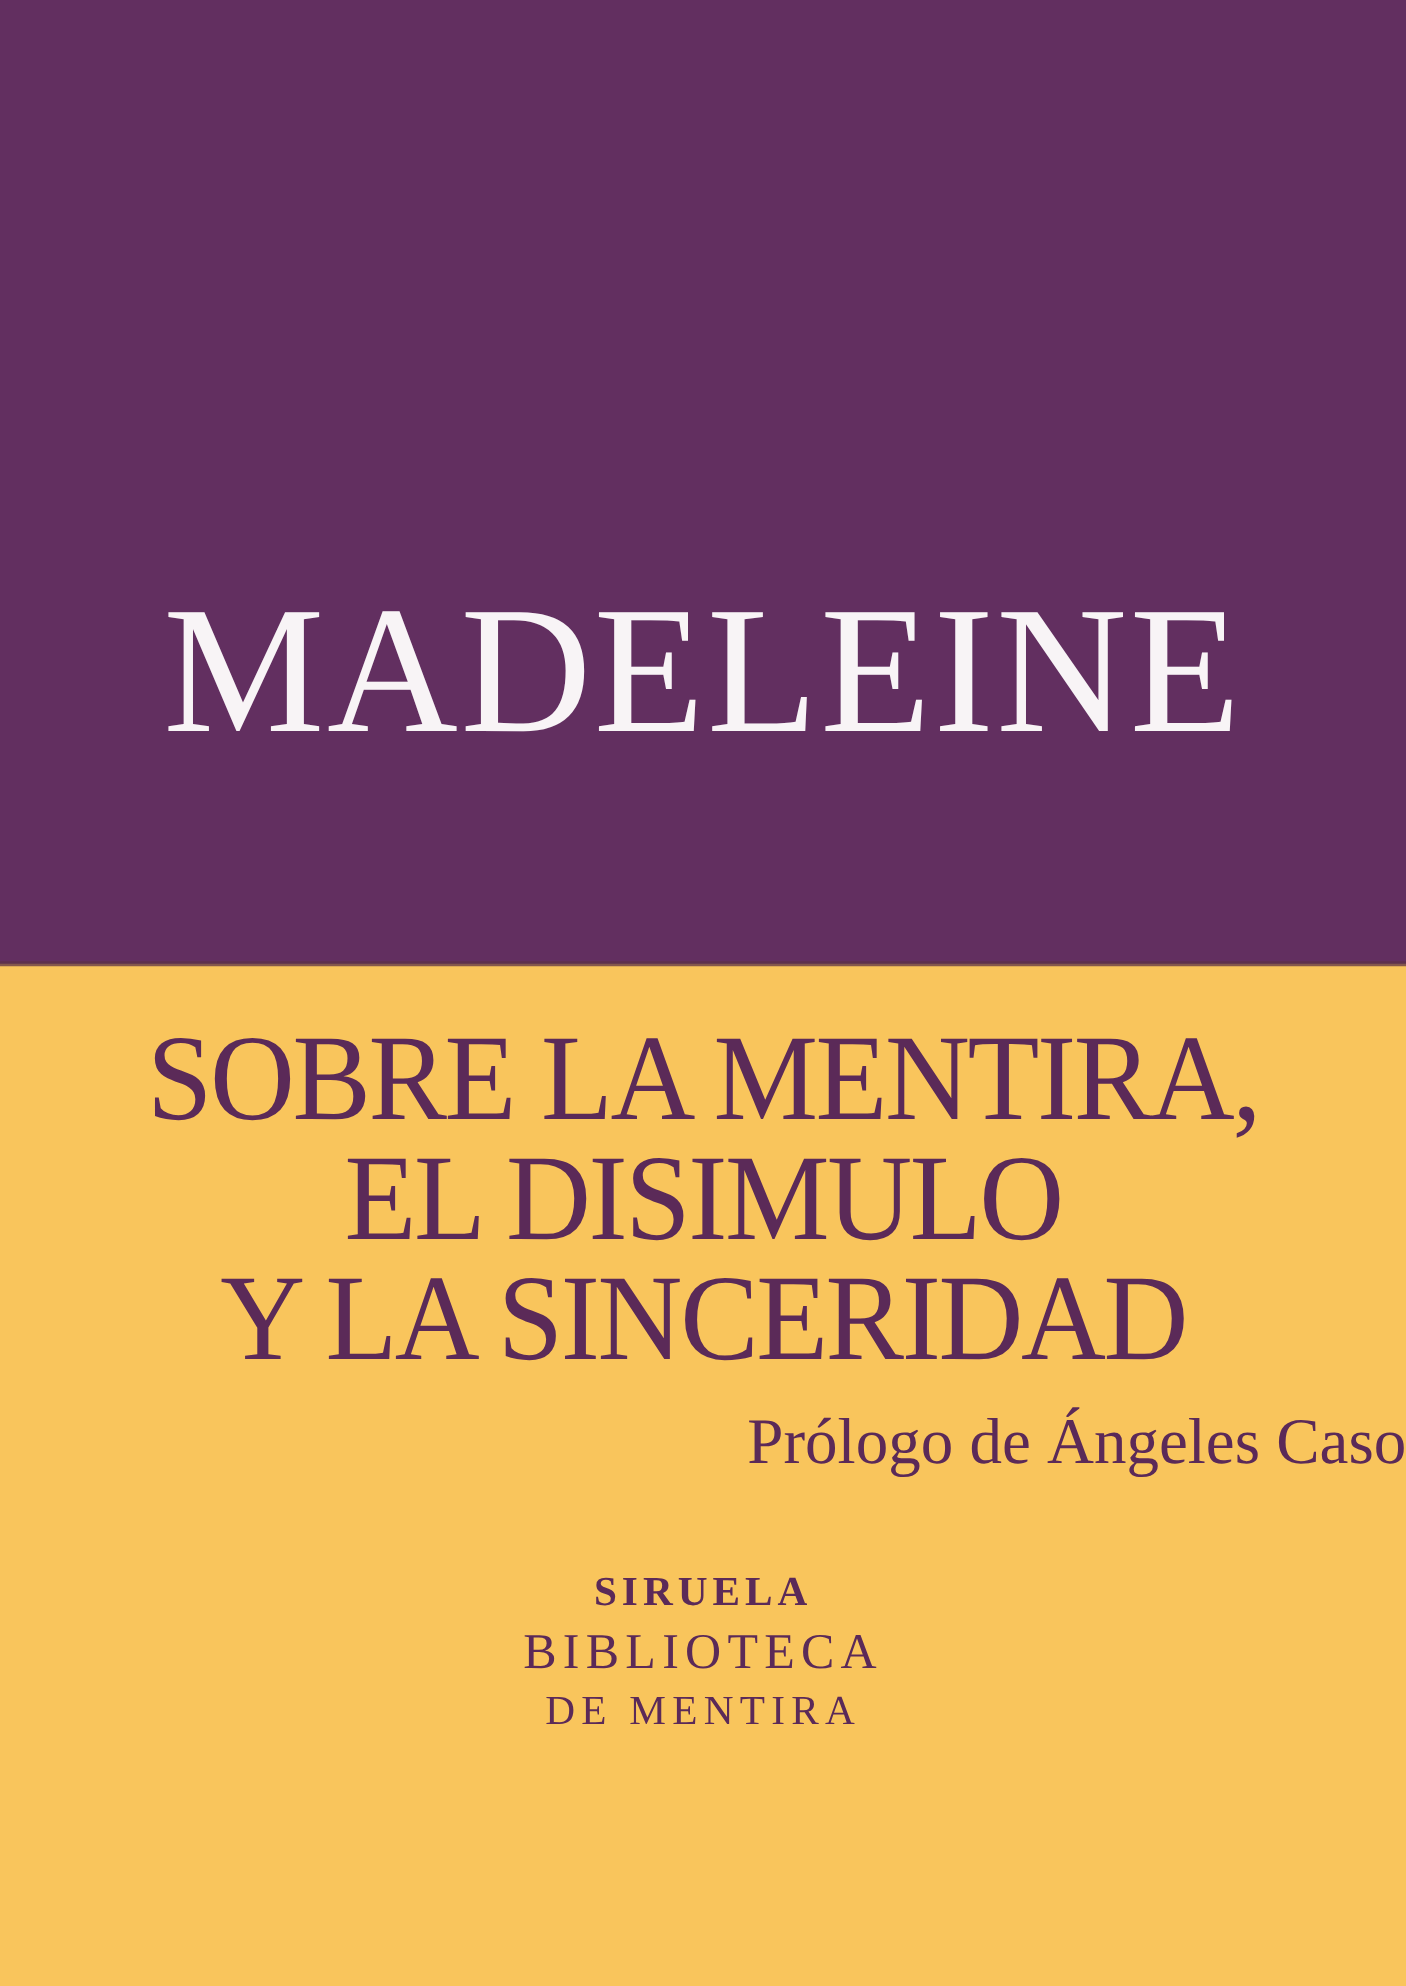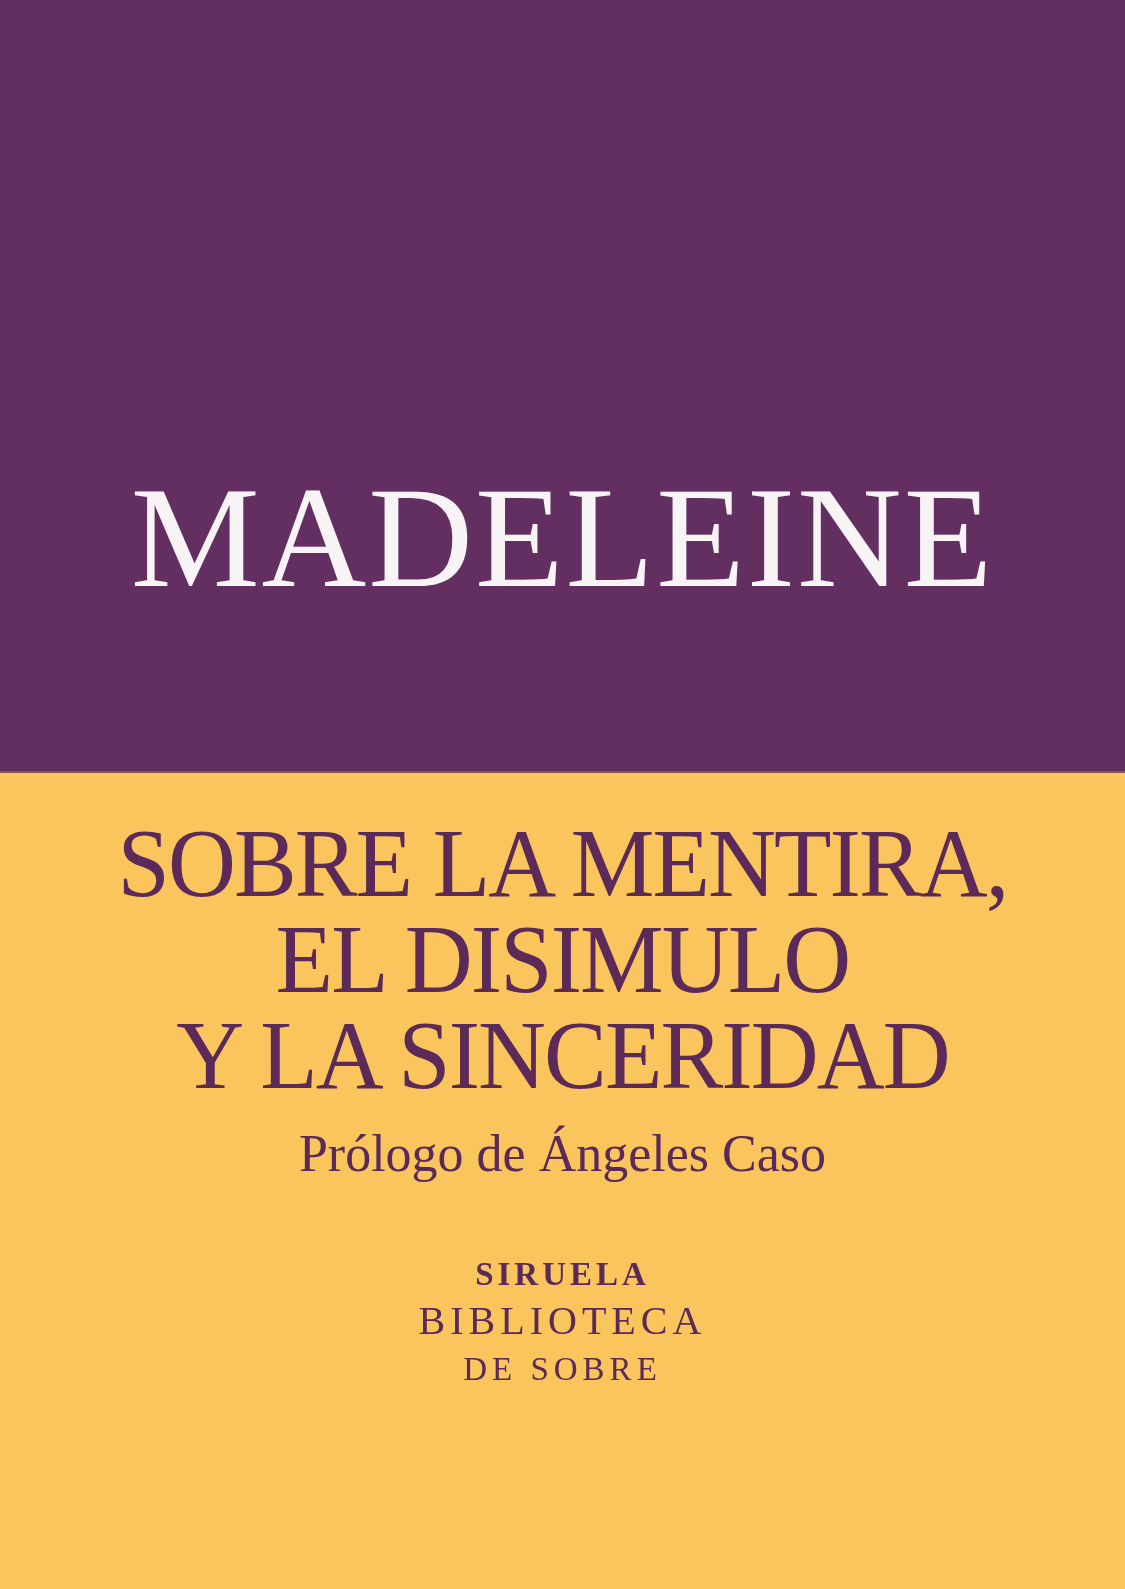--- a/index.html
+++ b/index.html
@@ -65,21 +65,21 @@
     letter-spacing: -2px;
     transform: scaleX(0.96);
     transform-origin: center top;
   }
   .title .line { display: block; white-space: nowrap; }
   .subtitle {
     position: absolute;
     top: 1128px; left: 0;
     width: 100%;
     margin: 0;
-    text-align: center;
+    text-align: right;
     color: var(--title-text);
     font-size: 52px;
     line-height: 52px;
   }
   .imprint p {
     position: absolute;
     left: 0;
     width: 100%;
     margin: 0;
     text-align: center;
@@ -122,16 +122,16 @@
     <span class="line">SOBRE LA MENTIRA,</span>
     <span class="line">EL DISIMULO</span>
     <span class="line">Y LA SINCERIDAD</span>
   </h2>
 
   <p class="subtitle">Prólogo de Ángeles Caso</p>
 
   <div class="imprint">
     <p class="publisher">SIRUELA</p>
     <p class="collection-1">BIBLIOTECA</p>
-    <p class="collection-2">DE SOBRE</p>
+    <p class="collection-2">DE MENTIRA</p>
   </div>
 
 </div>
 
 </body></html>

